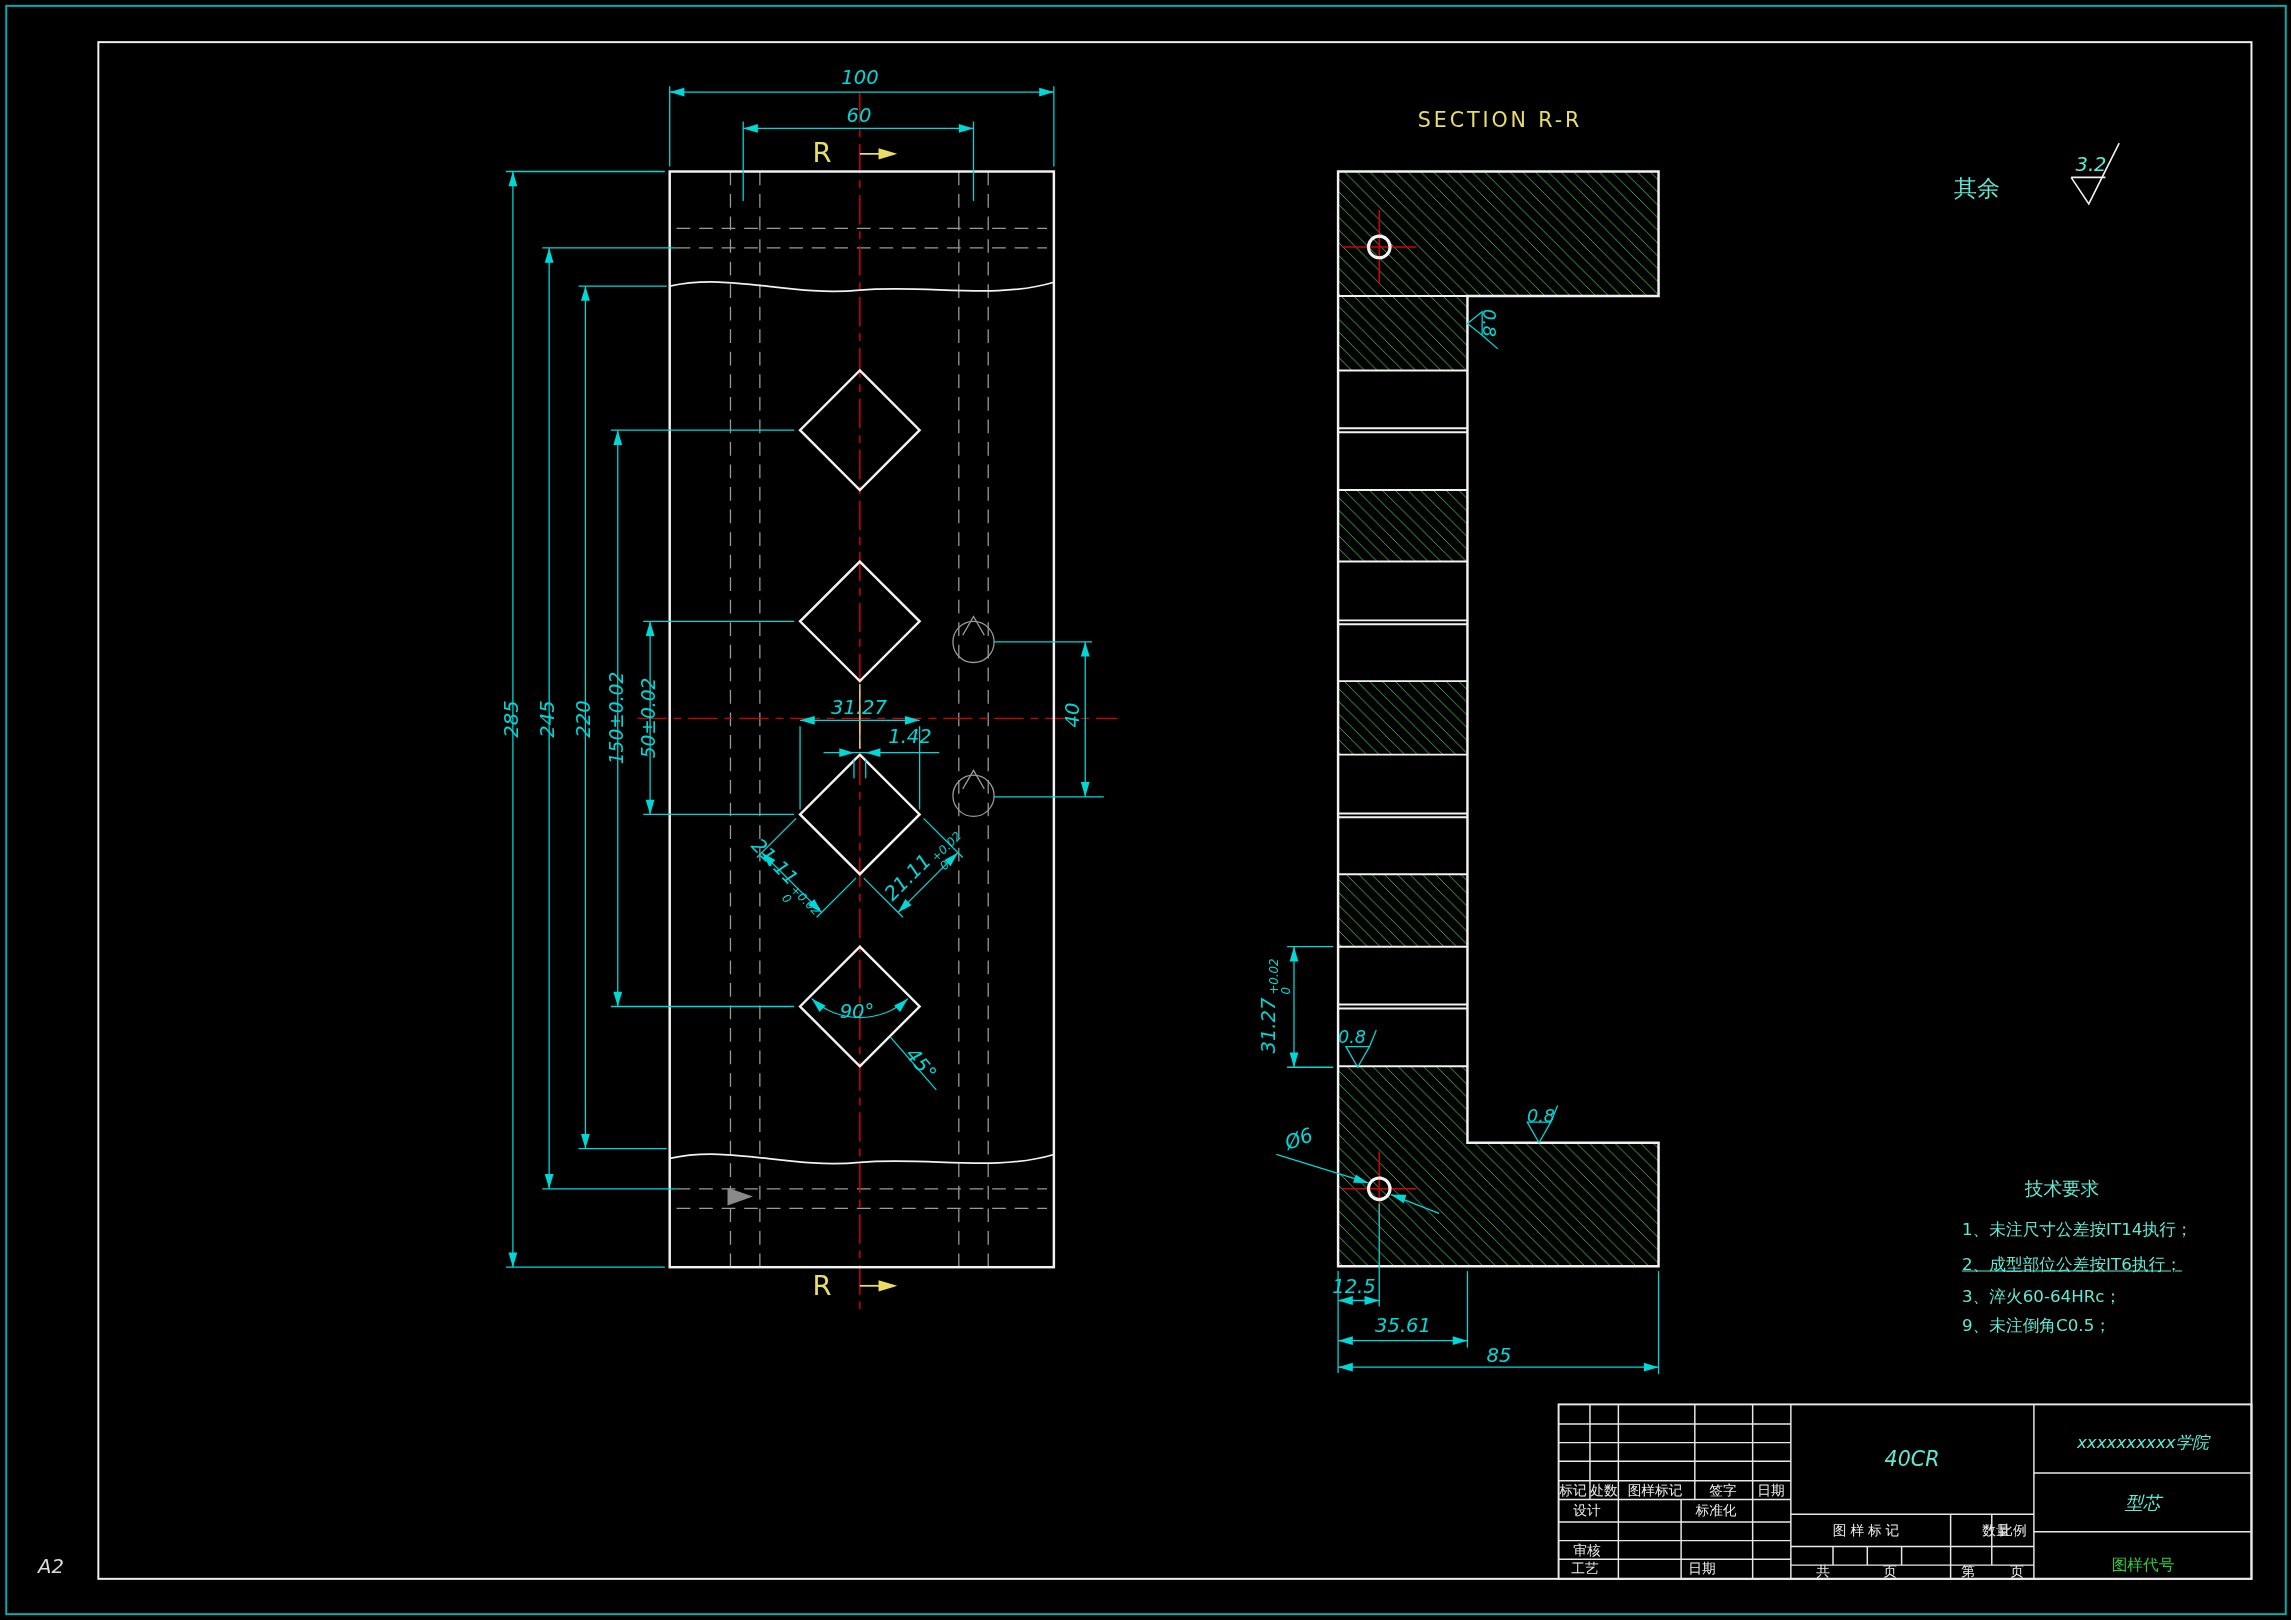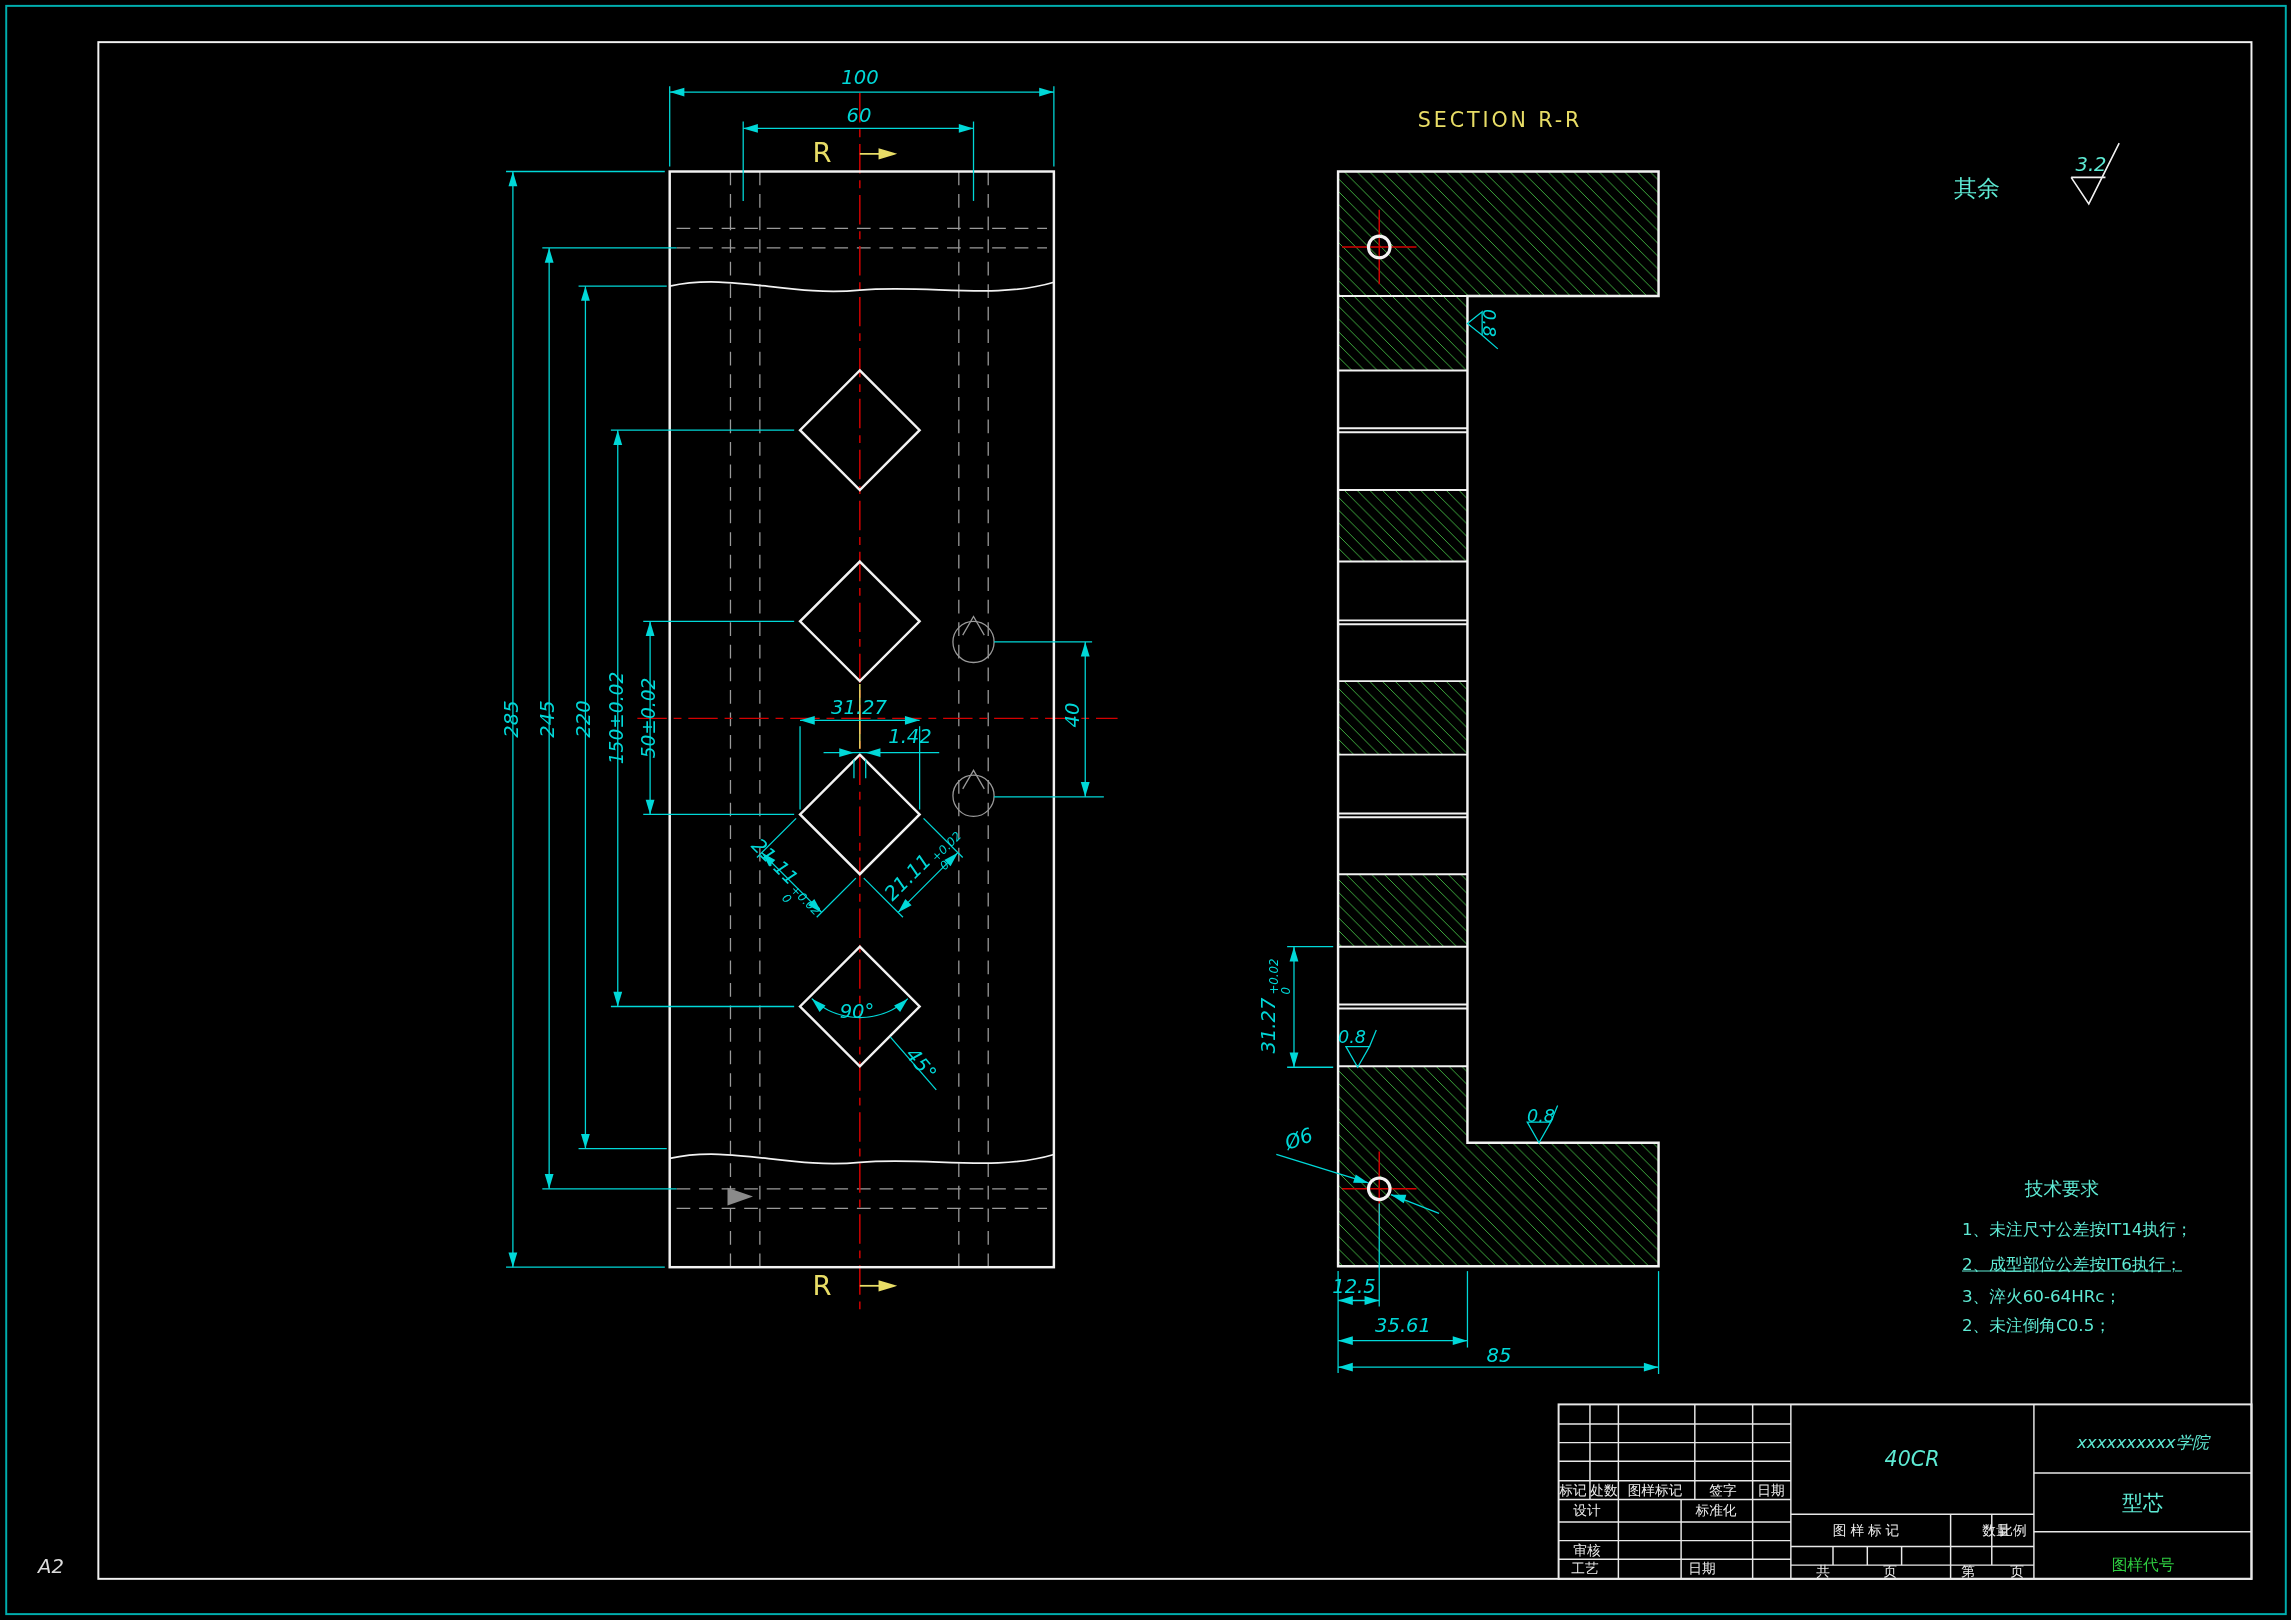--- a/index.html
+++ b/index.html
@@ -289,38 +289,38 @@
 <div class="t dim" style="left:1403px;top:1325px;">35.61</div>
 <div class="t dim" style="left:1499px;top:1355px;">85</div>
 
 <div class="t wht" style="left:1977px;top:188px;font-size:23px;">其余</div>
 <div class="t wht" style="left:2091px;top:164px;font-size:19.6px;font-style:italic;">3.2</div>
 
 <div class="t wht" style="left:2062px;top:1189px;font-size:18.6px;">技术要求</div>
 <div class="tleft wht" style="left:1962px;top:1229px;font-size:16.7px;">1、未注尺寸公差按IT14执行；</div>
 <div class="tleft wht" style="left:1962px;top:1264px;font-size:16.7px;text-decoration:underline;">2、成型部位公差按IT6执行；</div>
 <div class="tleft wht" style="left:1962px;top:1296px;font-size:16.7px;">3、淬火60-64HRc；</div>
-<div class="tleft wht" style="left:1962px;top:1325px;font-size:16.7px;">2、未注倒角C0.5；</div>
+<div class="tleft wht" style="left:1962px;top:1325px;font-size:16.7px;">9、未注倒角C0.5；</div>
 
 <div class="t tb" style="left:1573px;top:1491px;">标记</div>
 <div class="t tb" style="left:1604px;top:1491px;">处数</div>
 <div class="t tb" style="left:1655px;top:1491px;">图样标记</div>
 <div class="t tb" style="left:1723px;top:1491px;">签字</div>
 <div class="t tb" style="left:1771px;top:1491px;">日期</div>
 <div class="t tb" style="left:1587px;top:1511px;">设计</div>
 <div class="t tb" style="left:1716px;top:1511px;">标准化</div>
 <div class="t tb" style="left:1587px;top:1551px;">审核</div>
 <div class="t tb" style="left:1585px;top:1569px;">工艺</div>
 <div class="t tb" style="left:1702px;top:1569px;">日期</div>
 <div class="t wht" style="left:1912px;top:1459px;font-size:20.6px;font-style:italic;">40CR</div>
 <div class="t tb" style="left:1868px;top:1531px;letter-spacing:3.9px;">图样标记</div>
 <div class="t tb" style="left:1996px;top:1531px;">数量</div>
 <div class="t tb" style="left:2013px;top:1531px;">比例</div>
 <div class="t tb" style="left:1823px;top:1572px;">共</div>
 <div class="t tb" style="left:1890px;top:1572px;">页</div>
 <div class="t tb" style="left:1968px;top:1572px;">第</div>
 <div class="t tb" style="left:2017px;top:1572px;">页</div>
 <div class="t wht" style="left:2143px;top:1442px;font-size:16.7px;font-style:italic;">xxxxxxxxxx学院</div>
-<div class="t wht" style="left:2143px;top:1503px;font-size:21px;">型芯</div>
+<div class="t wht" style="left:2143px;top:1503px;font-size:18px;font-style:italic;">型芯</div>
 <div class="t grn" style="left:2143px;top:1565px;font-size:15.7px;">图样代号</div>
 
 </div>
 
 
 </body></html>

